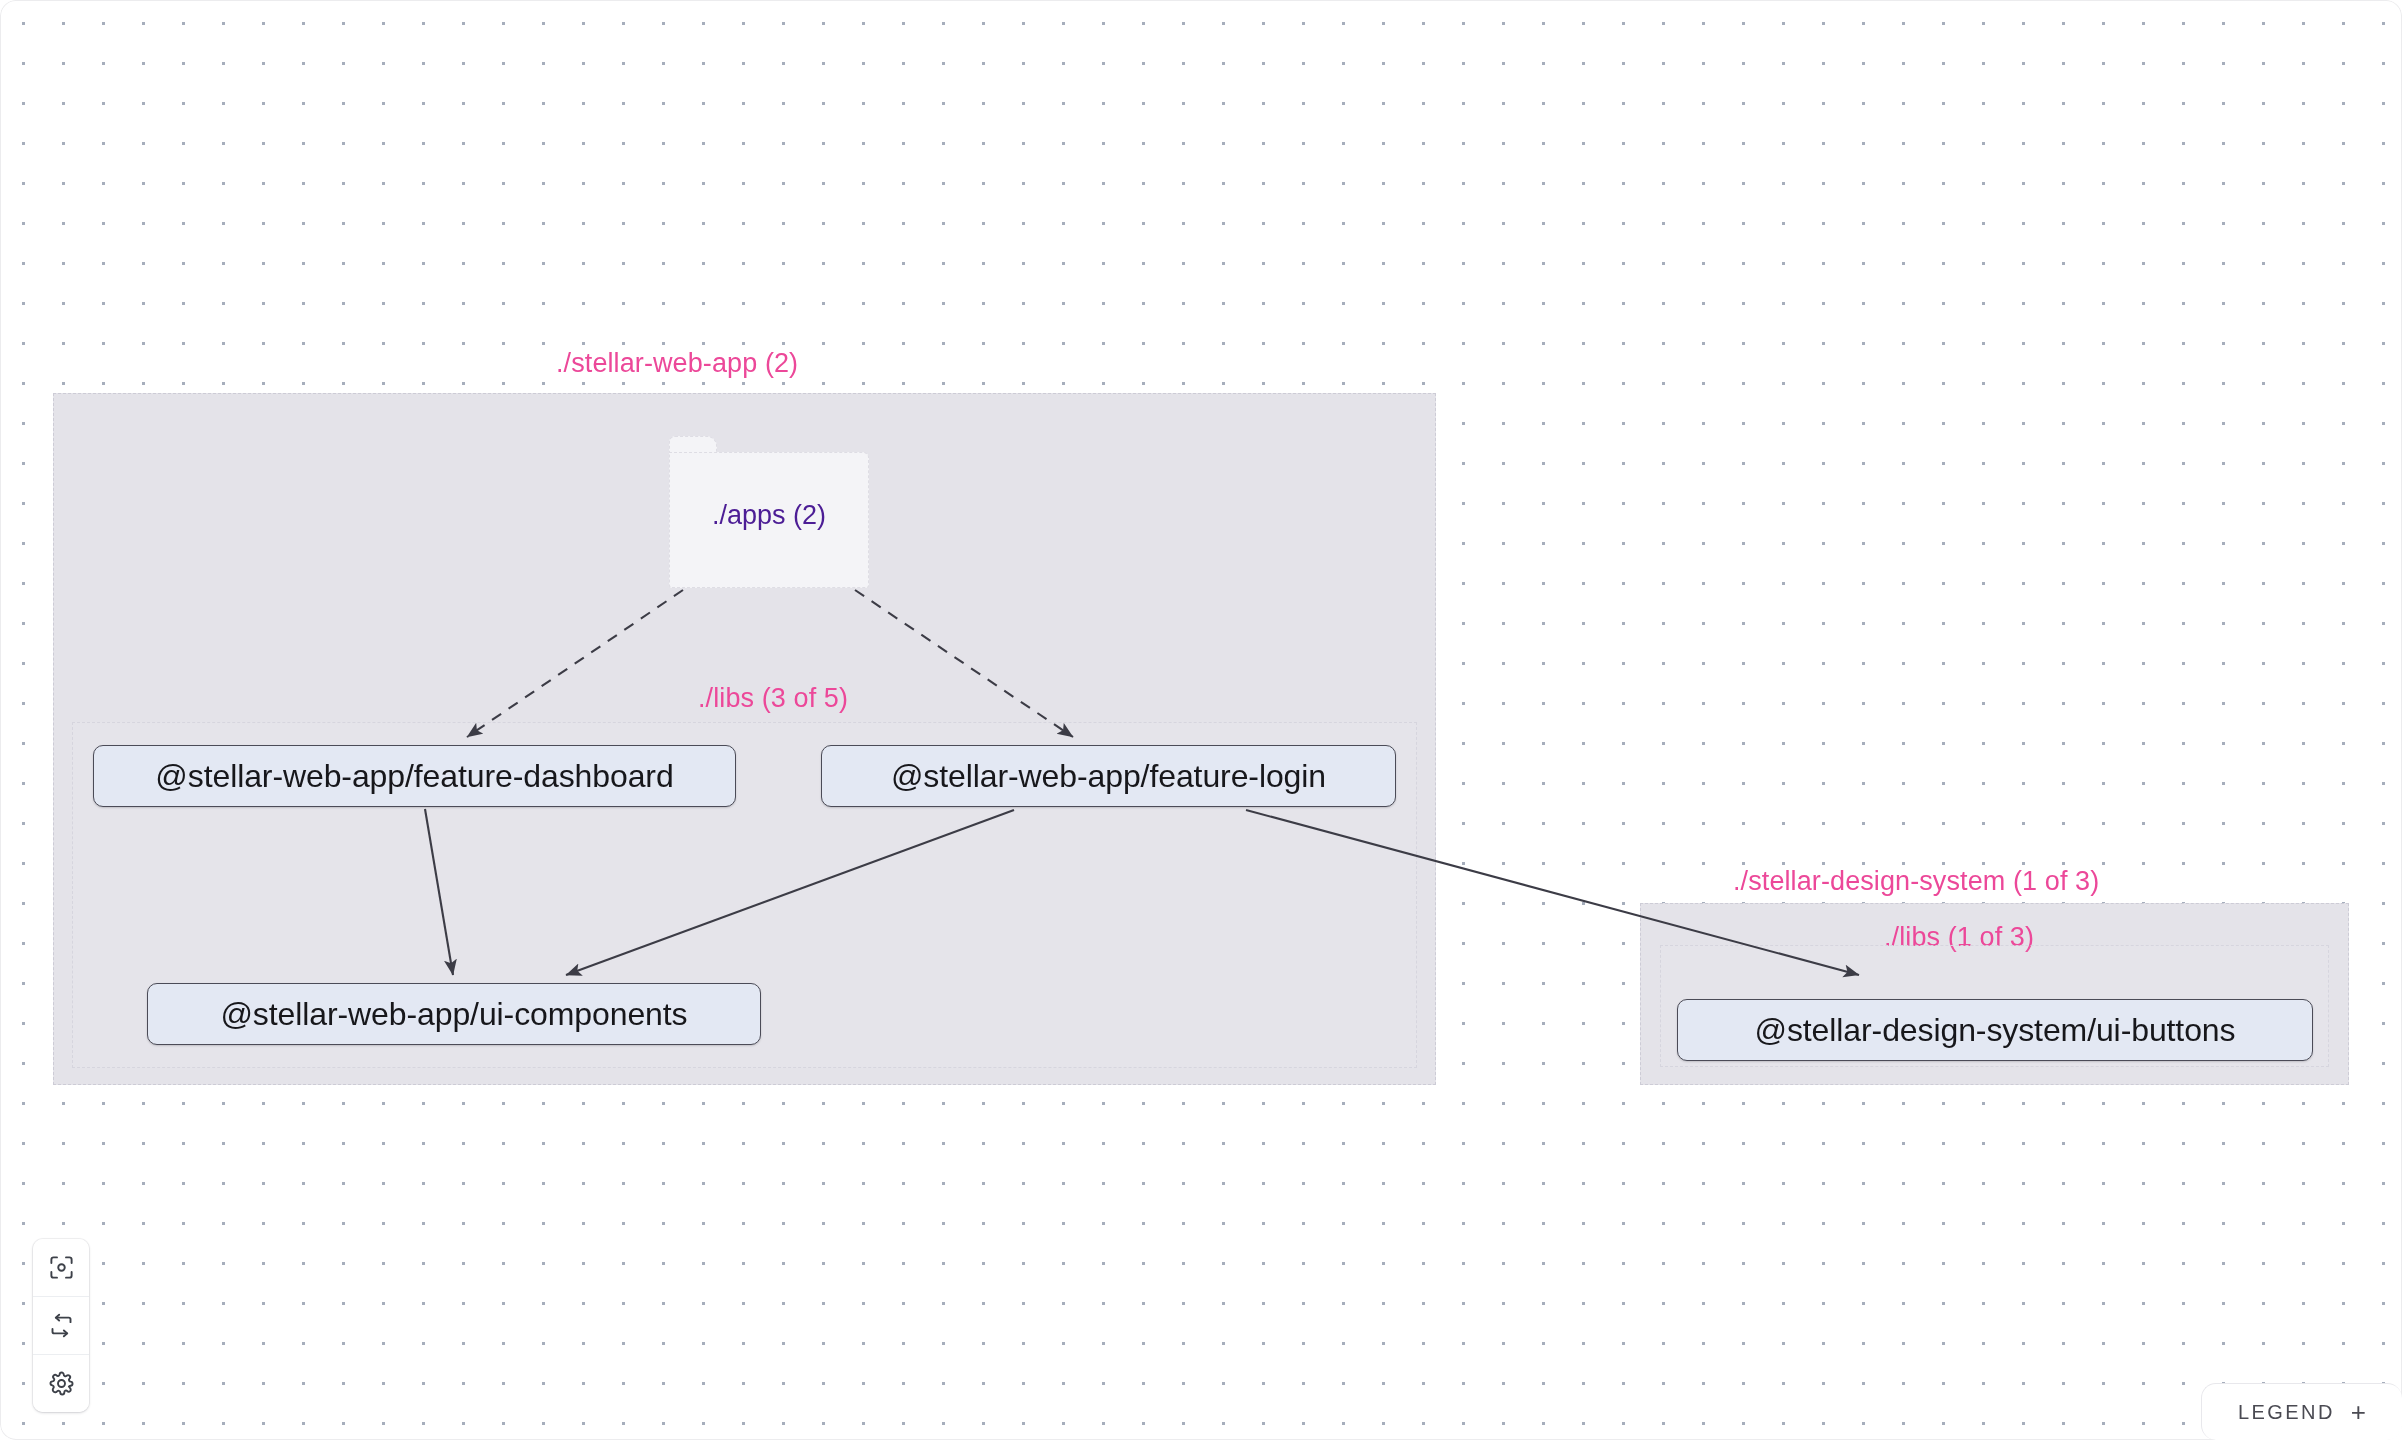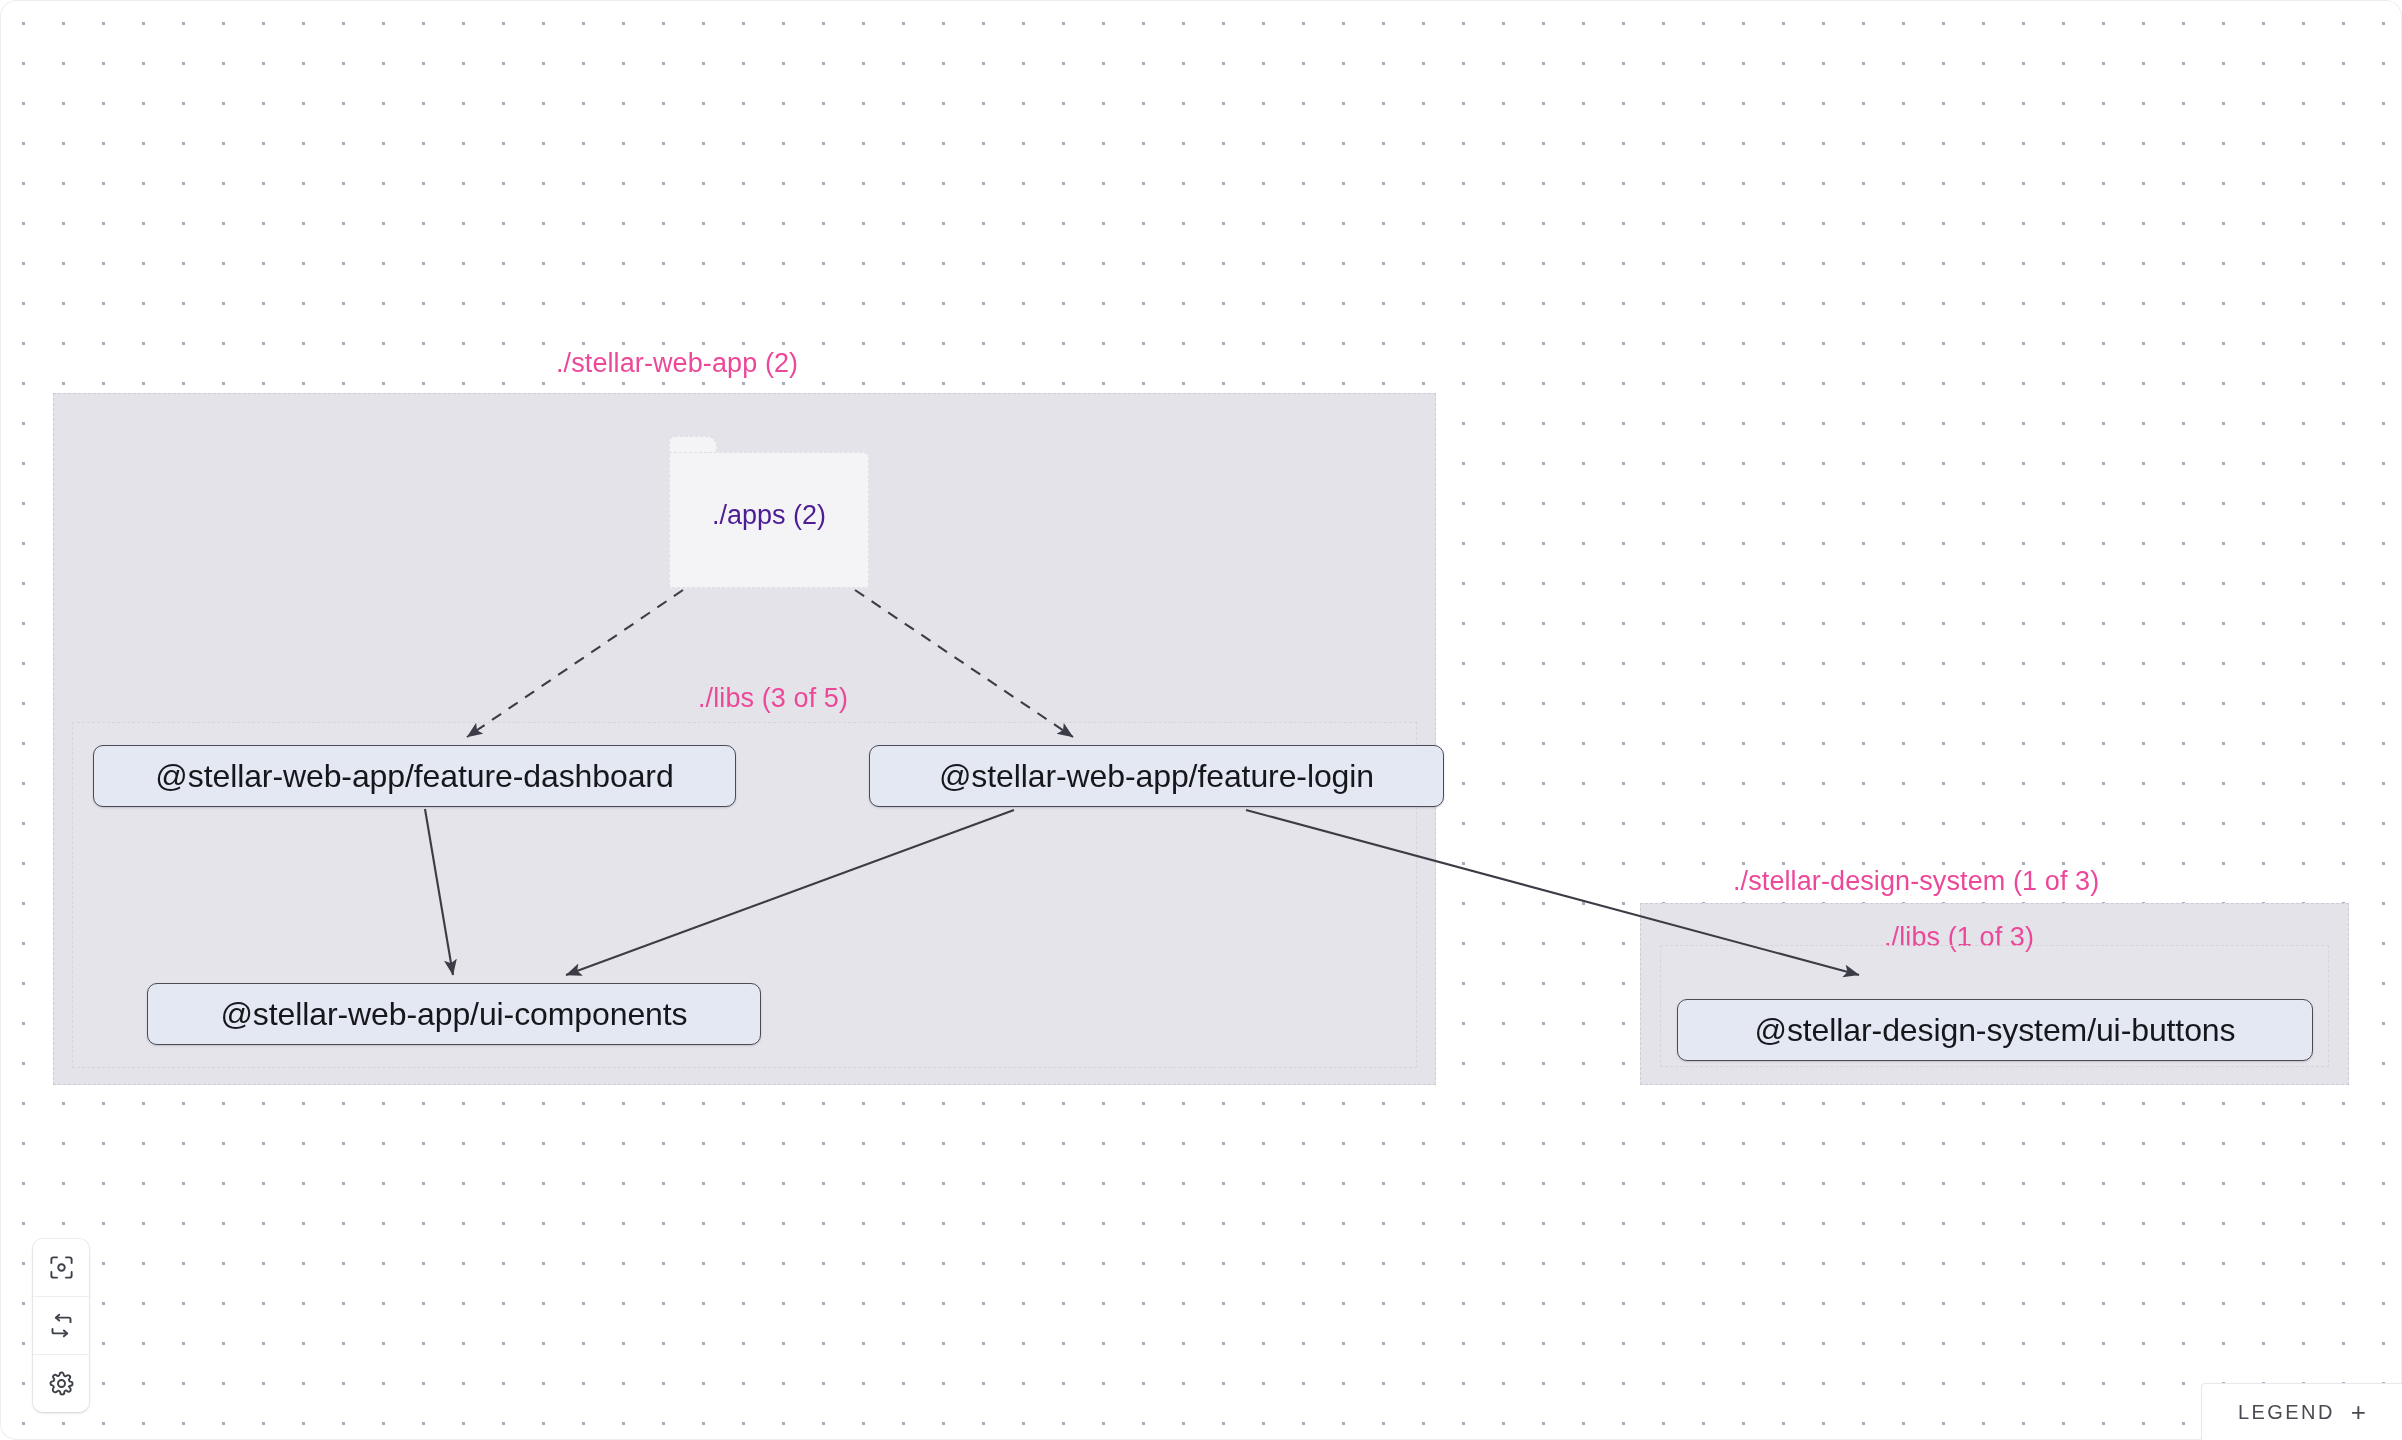--- a/index.html
+++ b/index.html
@@ -152,20 +152,21 @@
     border-top: 1px solid #e8e8ec;
     border-left: 1px solid #e8e8ec;
     border-top-left-radius: 4px;
     display: flex;
     align-items: center;
     justify-content: center;
     gap: 16px;
     padding: 0 26px;
     cursor: pointer;
     z-index: 12;
+    border-radius: 15px;
   }
   #legend .legend-text {
     font-size: 20px;
     letter-spacing: 2.4px;
     color: #4a4a52;
   }
   #legend .legend-plus {
     font-size: 26px;
     color: #4a4a52;
     line-height: 1;
@@ -213,21 +214,21 @@
 
     <path d="M 1014,810 L 566,975" fill="none" stroke="#3c3c46" stroke-width="2.1" marker-end="url(#arrow)"></path>
 
     <path d="M 1246,810 L 1859,975" fill="none" stroke="#3c3c46" stroke-width="2.1" marker-end="url(#arrow)"></path>
   </svg>
 
   <div class="node" style="left:93px; top:745px; width:643px; height:62px;">
     <span class="node-label">@stellar-web-app/feature-dashboard</span>
   </div>
 
-  <div class="node" style="left:821px; top:745px; width:575px; height:62px;margin-left:48px;">
+  <div class="node" style="left:821px; top:745px; width:575px; height:62px;">
     <span class="node-label">@stellar-web-app/feature-login</span>
   </div>
 
   <div class="node" style="left:147px; top:983px; width:614px; height:62px;">
     <span class="node-label">@stellar-web-app/ui-components</span>
   </div>
 
   <div class="node" style="left:1677px; top:983px; width:636px; height:62px;margin-top:16px;">
     <span class="node-label">@stellar-design-system/ui-buttons</span>
   </div>

